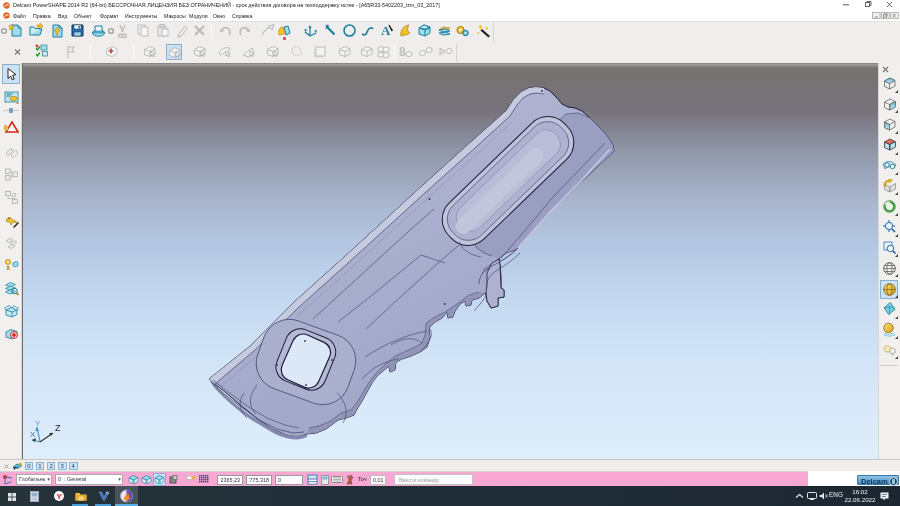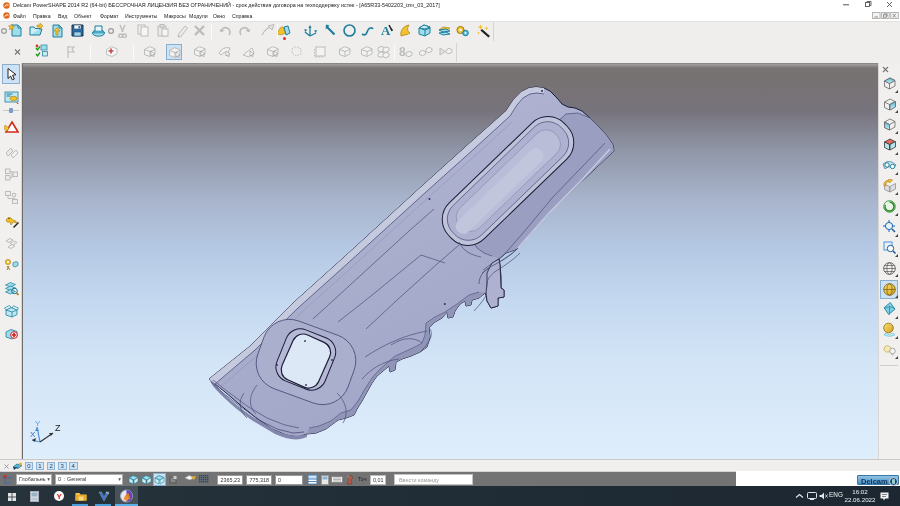--- a/index.html
+++ b/index.html
@@ -574,21 +574,21 @@
         <path d="M1 5 l4-3 5 1.5 -4 3z" fill="#57b8d4" stroke="#1e6f8c" stroke-width=".7"></path>
         <path d="M1 5 l1 3 4-3z" fill="#2a4a6a"></path>
         <circle cx="8.5" cy="2" r="1.5" fill="#e8b020"></circle>
       </svg>
 <div class="abs" style="left:24.5px;top:1.5px;width:8.8px;height:8.5px;background:#cfe4f6;border:1px solid #8ab4d8;font-size:6px;color:#1a3a5c;text-align:center;line-height:7.5px">0</div>
 <div class="abs" style="left:35.6px;top:1.5px;width:8.8px;height:8.5px;background:#cfe4f6;border:1px solid #8ab4d8;font-size:6px;color:#1a3a5c;text-align:center;line-height:7.5px">1</div>
 <div class="abs" style="left:46.7px;top:1.5px;width:8.8px;height:8.5px;background:#cfe4f6;border:1px solid #8ab4d8;font-size:6px;color:#1a3a5c;text-align:center;line-height:7.5px">2</div>
 <div class="abs" style="left:57.8px;top:1.5px;width:8.8px;height:8.5px;background:#cfe4f6;border:1px solid #8ab4d8;font-size:6px;color:#1a3a5c;text-align:center;line-height:7.5px">3</div>
 <div class="abs" style="left:68.9px;top:1.5px;width:8.8px;height:8.5px;background:#cfe4f6;border:1px solid #8ab4d8;font-size:6px;color:#1a3a5c;text-align:center;line-height:7.5px">4</div>
 </div>
-<div class="abs" style="left:0;top:471px;width:736px;height:15px;background:#737373;border-top:1px solid #d5d4d2;font-size:5.4px;color:#333">
+<div class="abs" style="left:0;top:471px;width:808px;height:15px;background:#f9a8d4;border-top:1px solid #d5d4d2;font-size:5.4px;color:#333">
 <svg class="abs" style="left:2px;top:2px" width="12" height="11">
         <circle cx="3" cy="3" r="2" fill="#d03020"></circle>
         <path d="M3 3 l0 7 m0-7 l7 1 M3 10 l6-2" stroke="#3a6fb0" stroke-width="1" fill="none"></path>
       </svg>
 <div class="abs" style="left:16px;top:2px;width:36px;height:10.5px;background:#fff;border:1px solid #ababab;padding:1.2px 1px 0 2px;white-space:nowrap;overflow:hidden">Глобальнь<span style="float:right;color:#555">▾</span></div>
 <div class="abs" style="left:55px;top:2px;width:68px;height:10.5px;background:#fff;border:1px solid #ababab;padding:1.2px 1px 0 2px;white-space:nowrap;overflow:hidden">0&nbsp;&nbsp;: General<span style="float:right;color:#555">▾</span></div>
 <svg class="abs" style="left:128px;top:2px" width="11" height="11">
         <path d="M1 4 l4-2.5 5 2 -4 2.5z" fill="#9fdcec" stroke="#1e7f9c" stroke-width=".7"></path>
         <path d="M1 4 l0 4 4 2 0-4z M10 3.5 l0 4 -4 2.5 0-4z" fill="#cdeef6" stroke="#1e7f9c" stroke-width=".6"></path>
       </svg>

